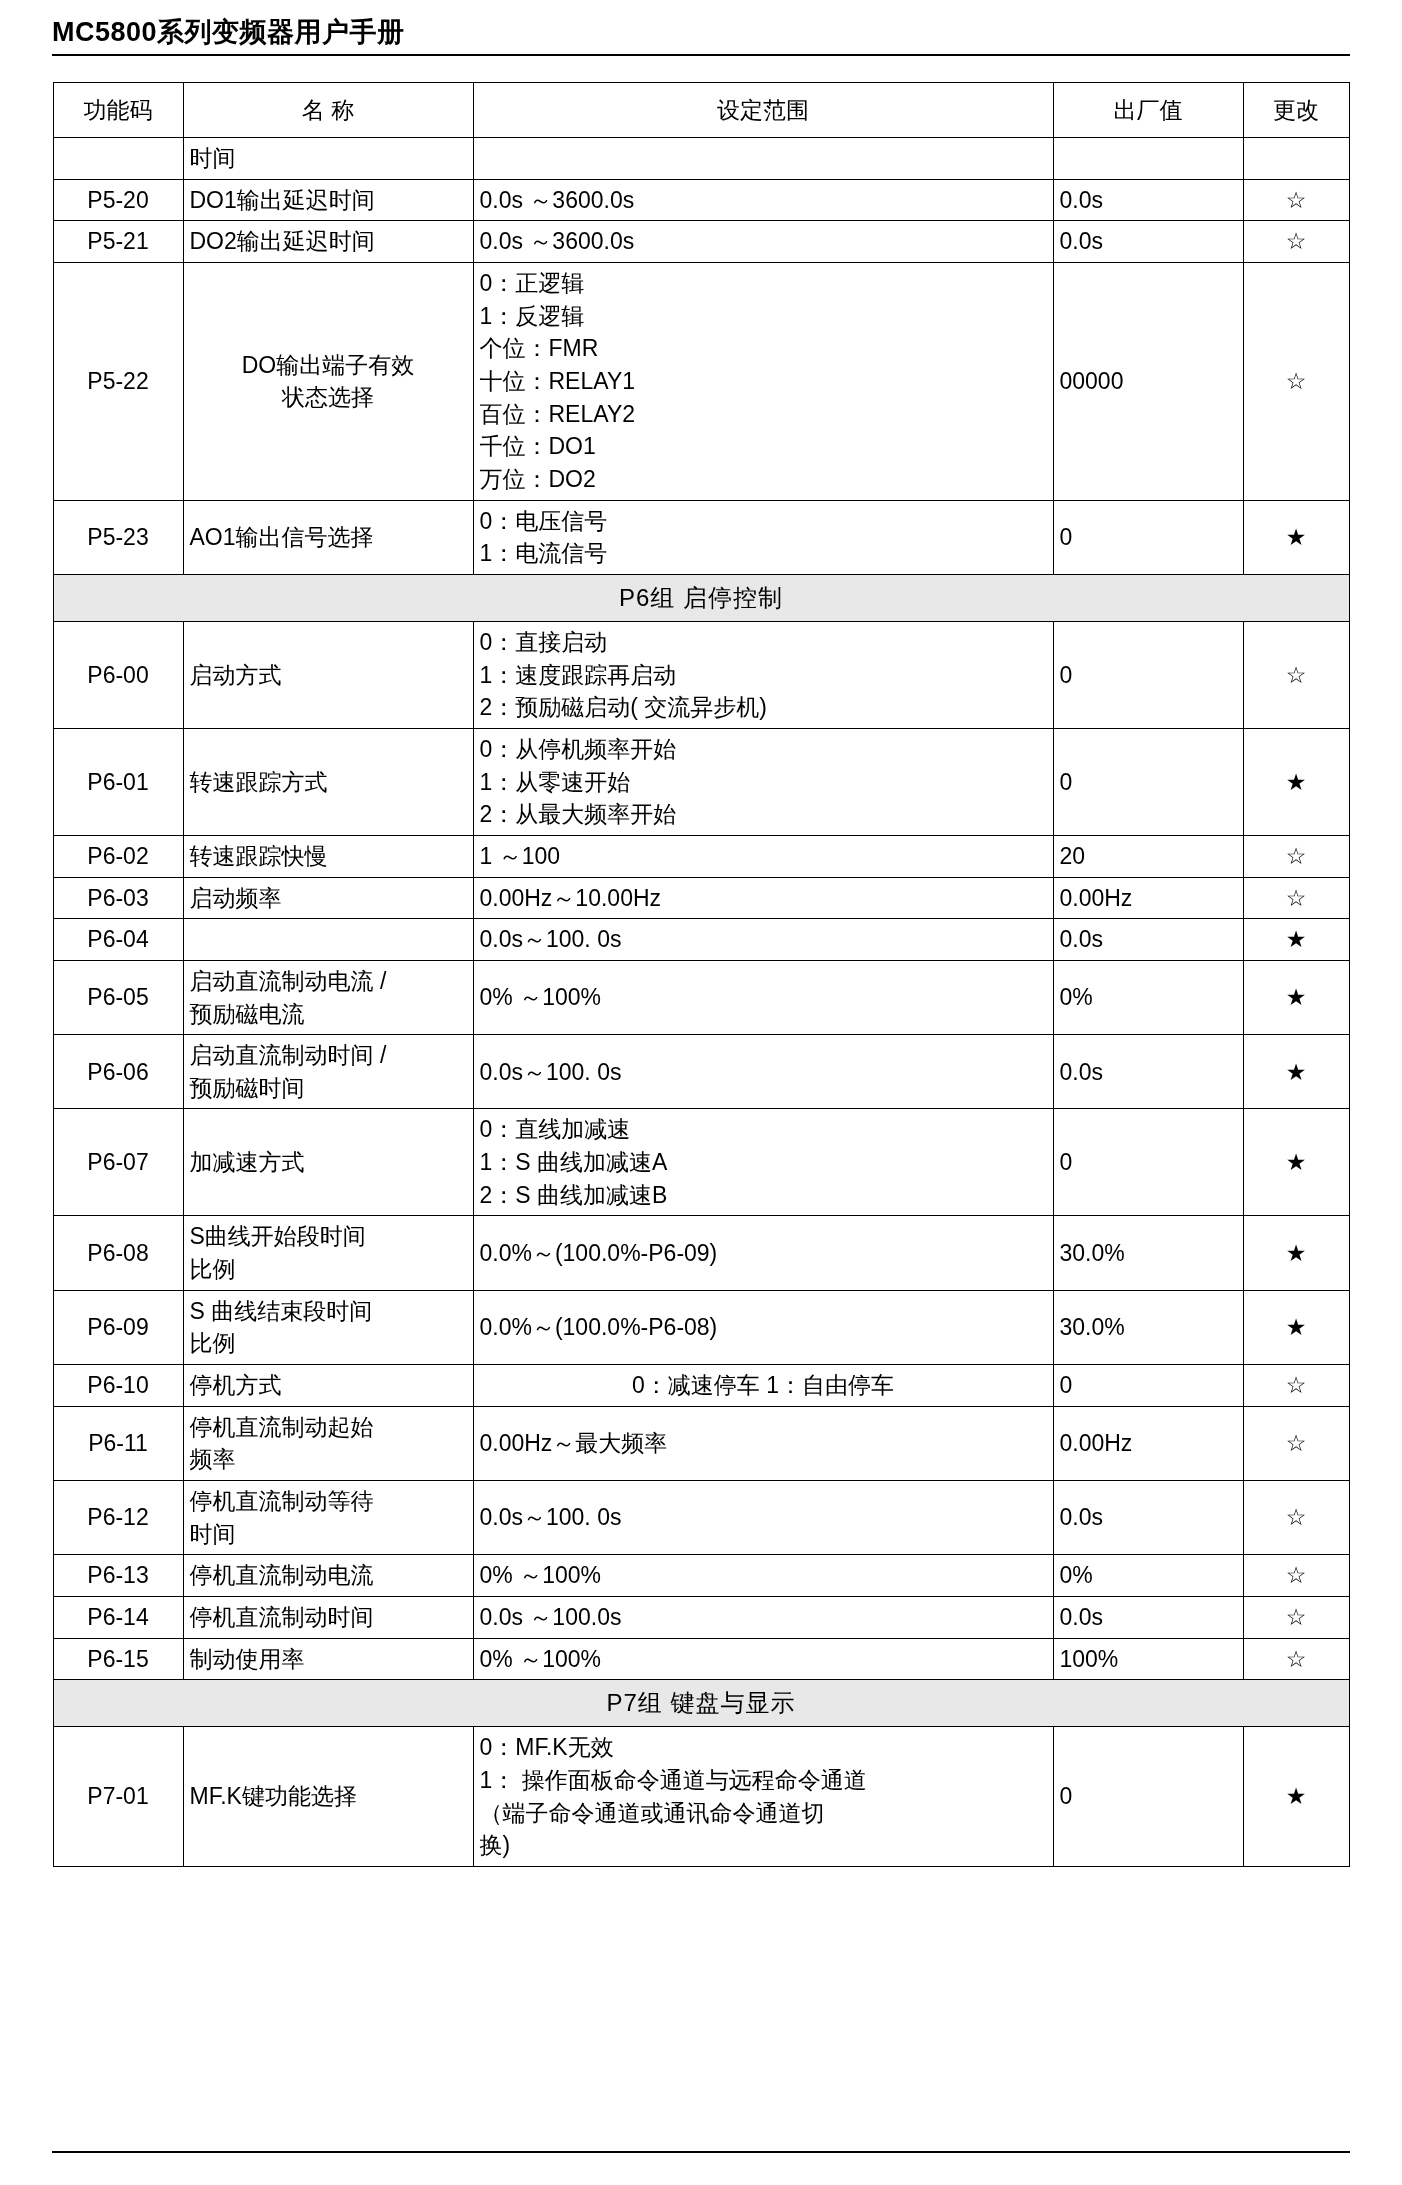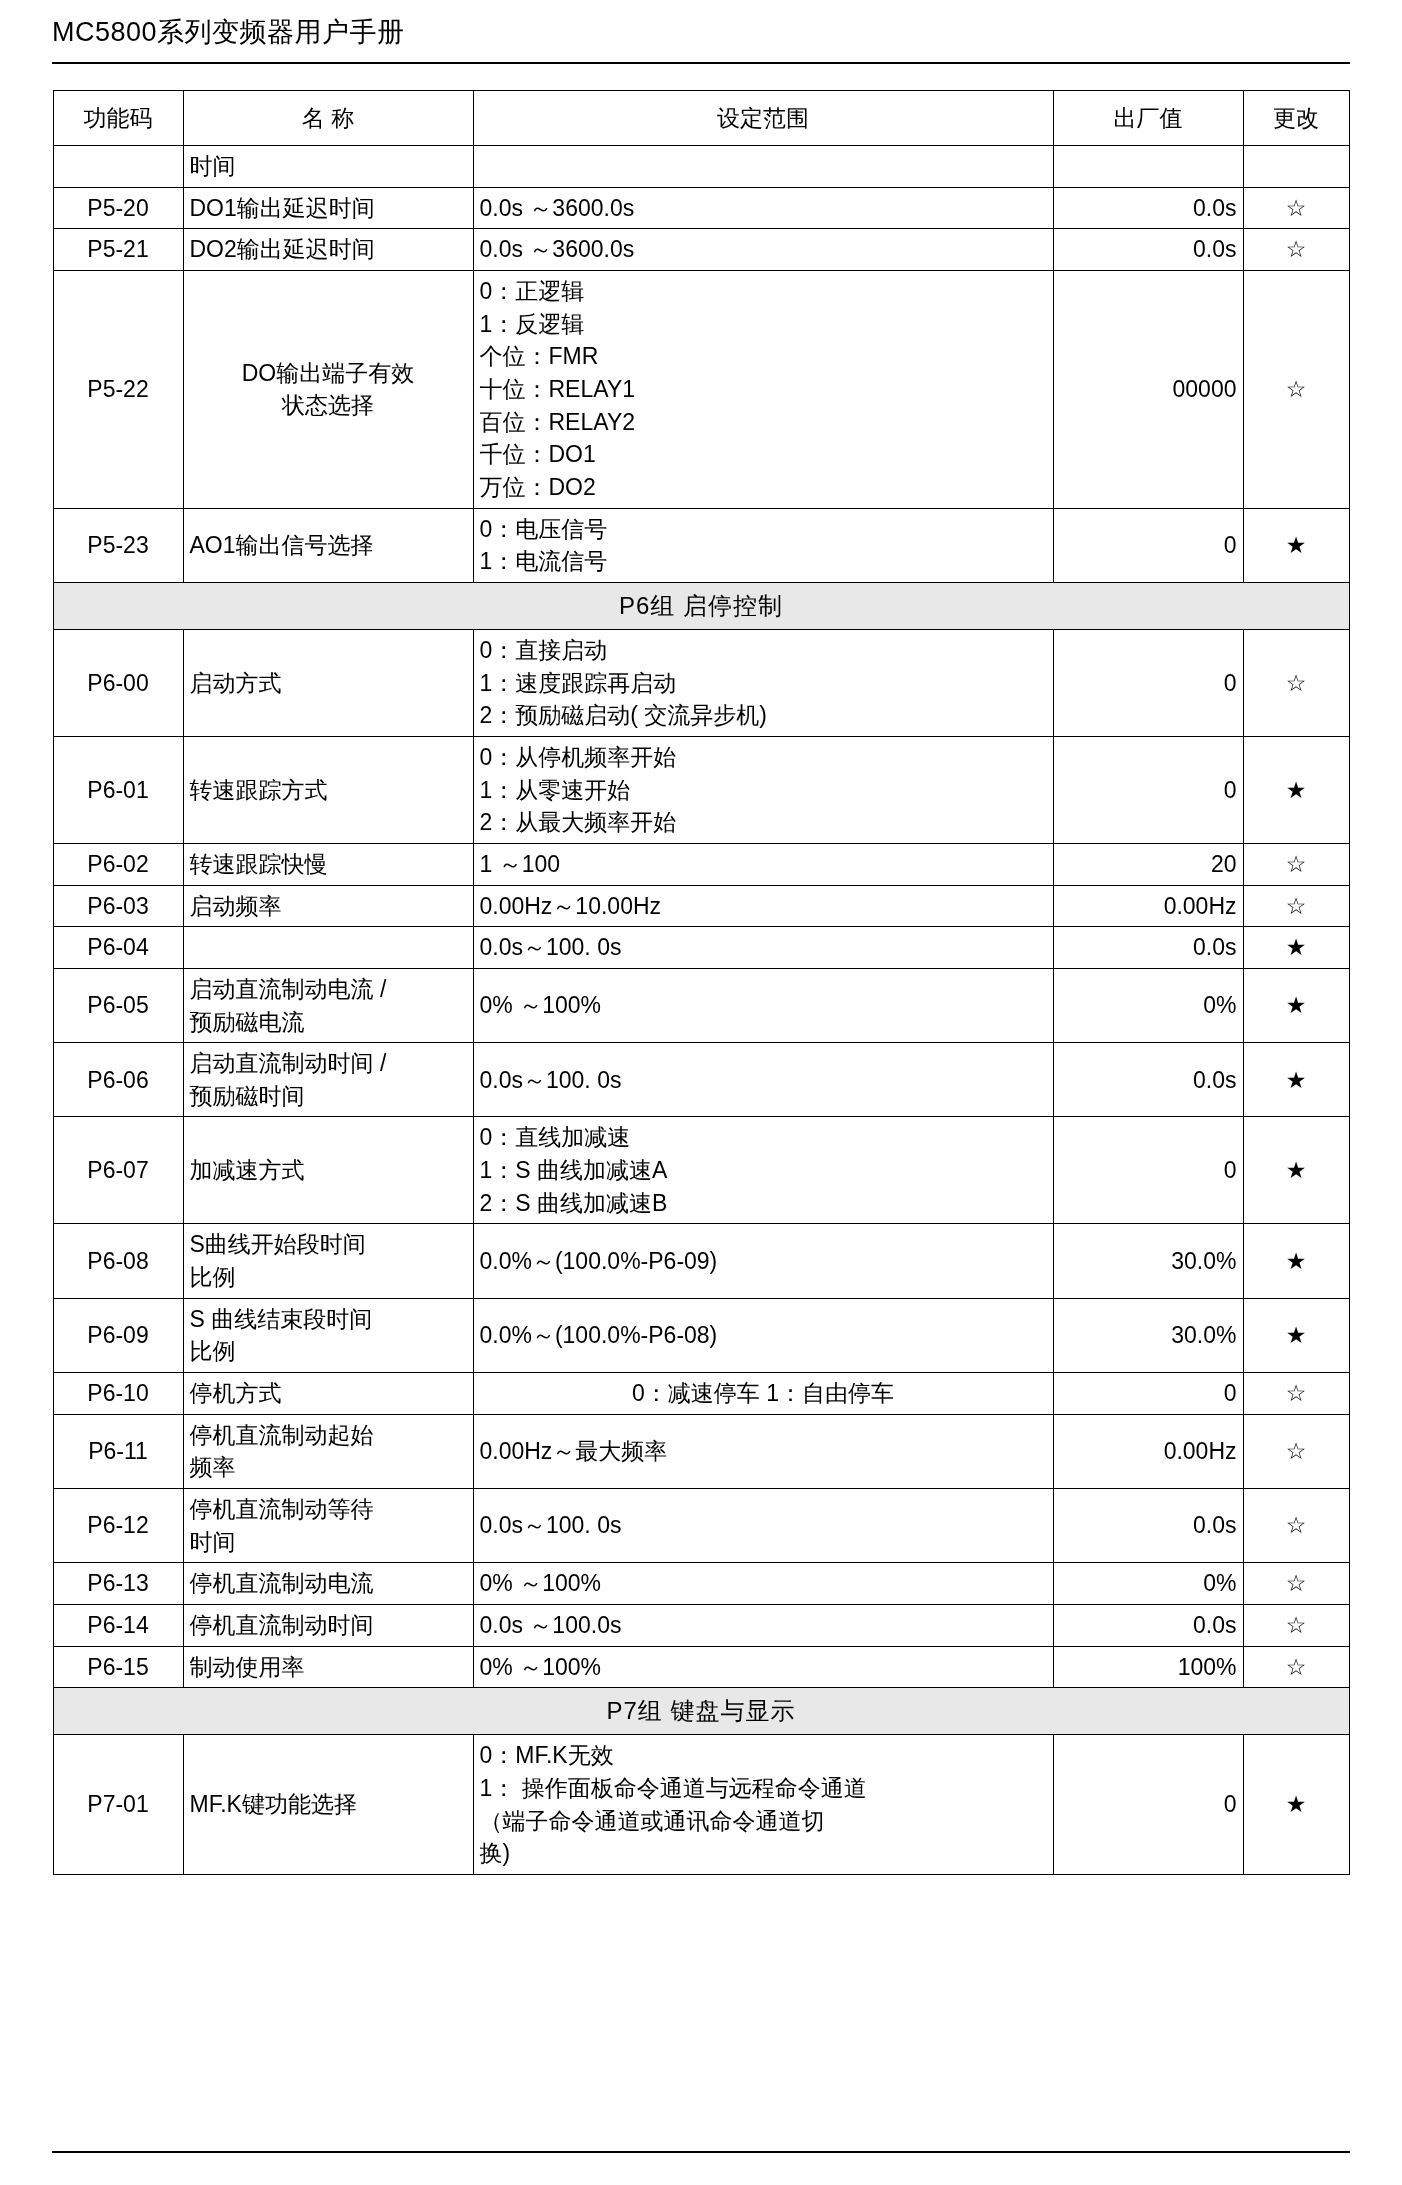--- a/index.html
+++ b/index.html
@@ -15,23 +15,23 @@
   .page {
     position: relative;
     width: 1402px;
     min-height: 2185px;
     box-sizing: border-box;
     padding: 14px 52px 0 52px;
   }
   .header {
     font-size: 27px;
     letter-spacing: 0.5px;
-    padding-bottom: 12px;
+    padding-bottom: 4px;
     font-family: "Liberation Sans", sans-serif;
-    font-weight: 400;
+    font-weight: 700;
   }
   .header-rule {
     border-bottom: 2.5px solid #000;
     margin-bottom: 26px;
   }
   table.param {
     border-collapse: collapse;
     width: 1296px;
     margin: 0 auto;
     table-layout: fixed;
@@ -53,21 +53,21 @@
   }
   .c-code    { width: 130px; text-align: center; }
   .c-name    { width: 290px; }
   .c-range   { width: 580px; }
   .c-default { width: 190px; text-align: center; }
   .c-change  { width: 106px; text-align: center; }
 
   td.code    { text-align: center; }
   td.name    { text-align: left; padding-left: 10px; }
   td.range   { text-align: left; padding-left: 12px; }
-  td.deflt   { text-align: right; }
+  td.deflt   { text-align: left; }
   td.change  { text-align: center; font-size: 24px; }
 
   td.namecenter { text-align: center; }
   td.rangecenter { text-align: center; }
 
   tr.grouprow td {
     background: #e8e8e8;
     text-align: center;
     font-size: 24px;
     padding: 6px 12px;

